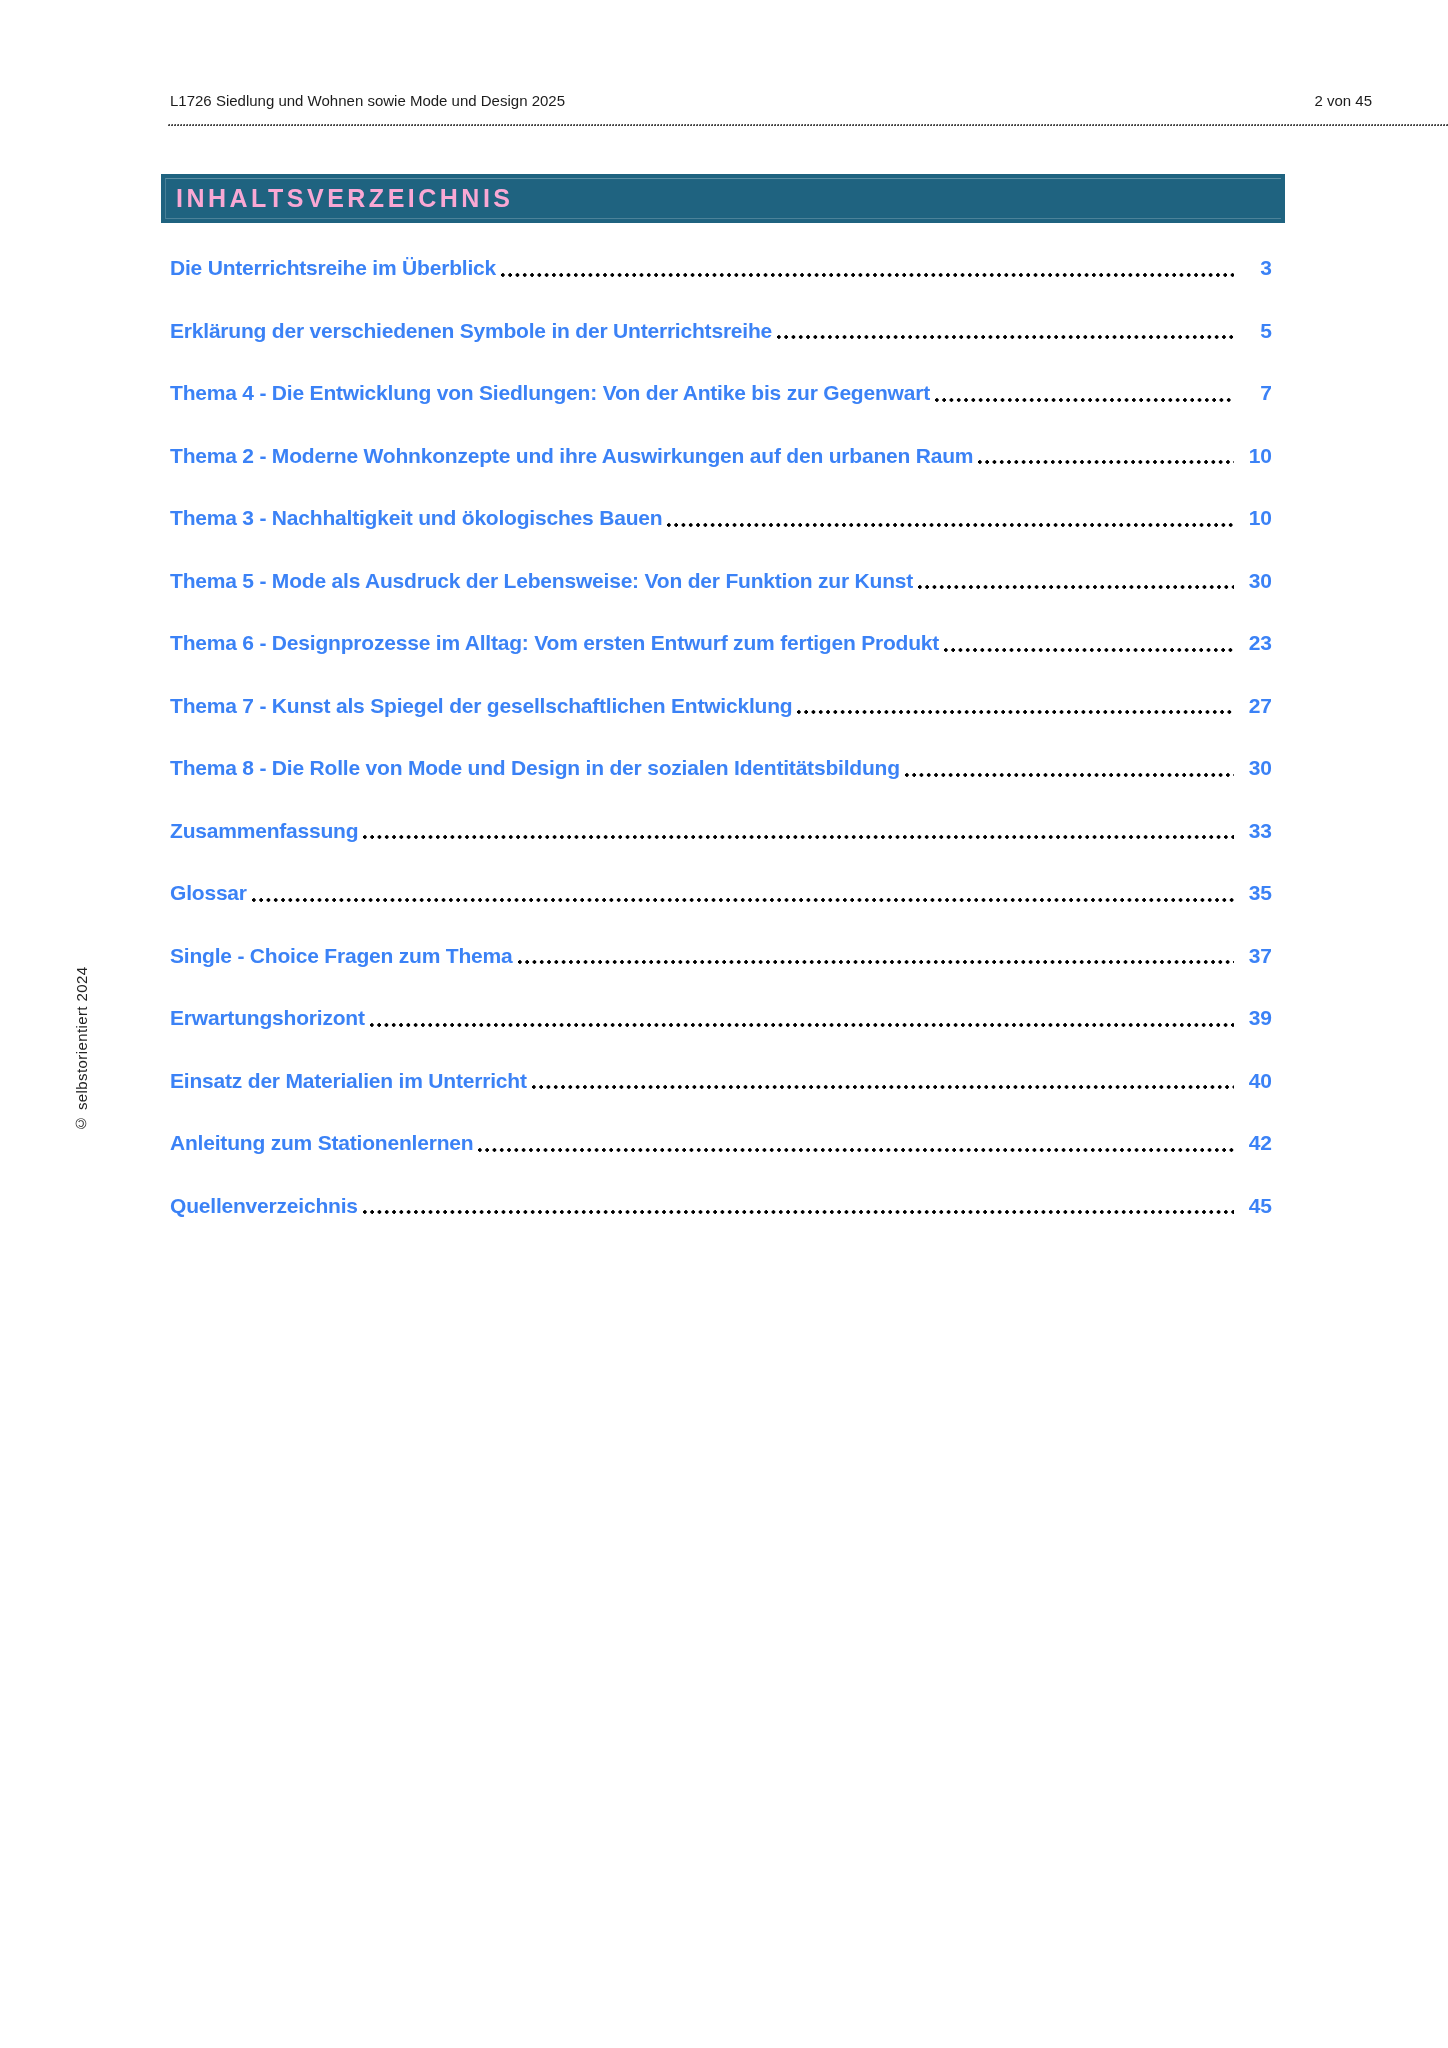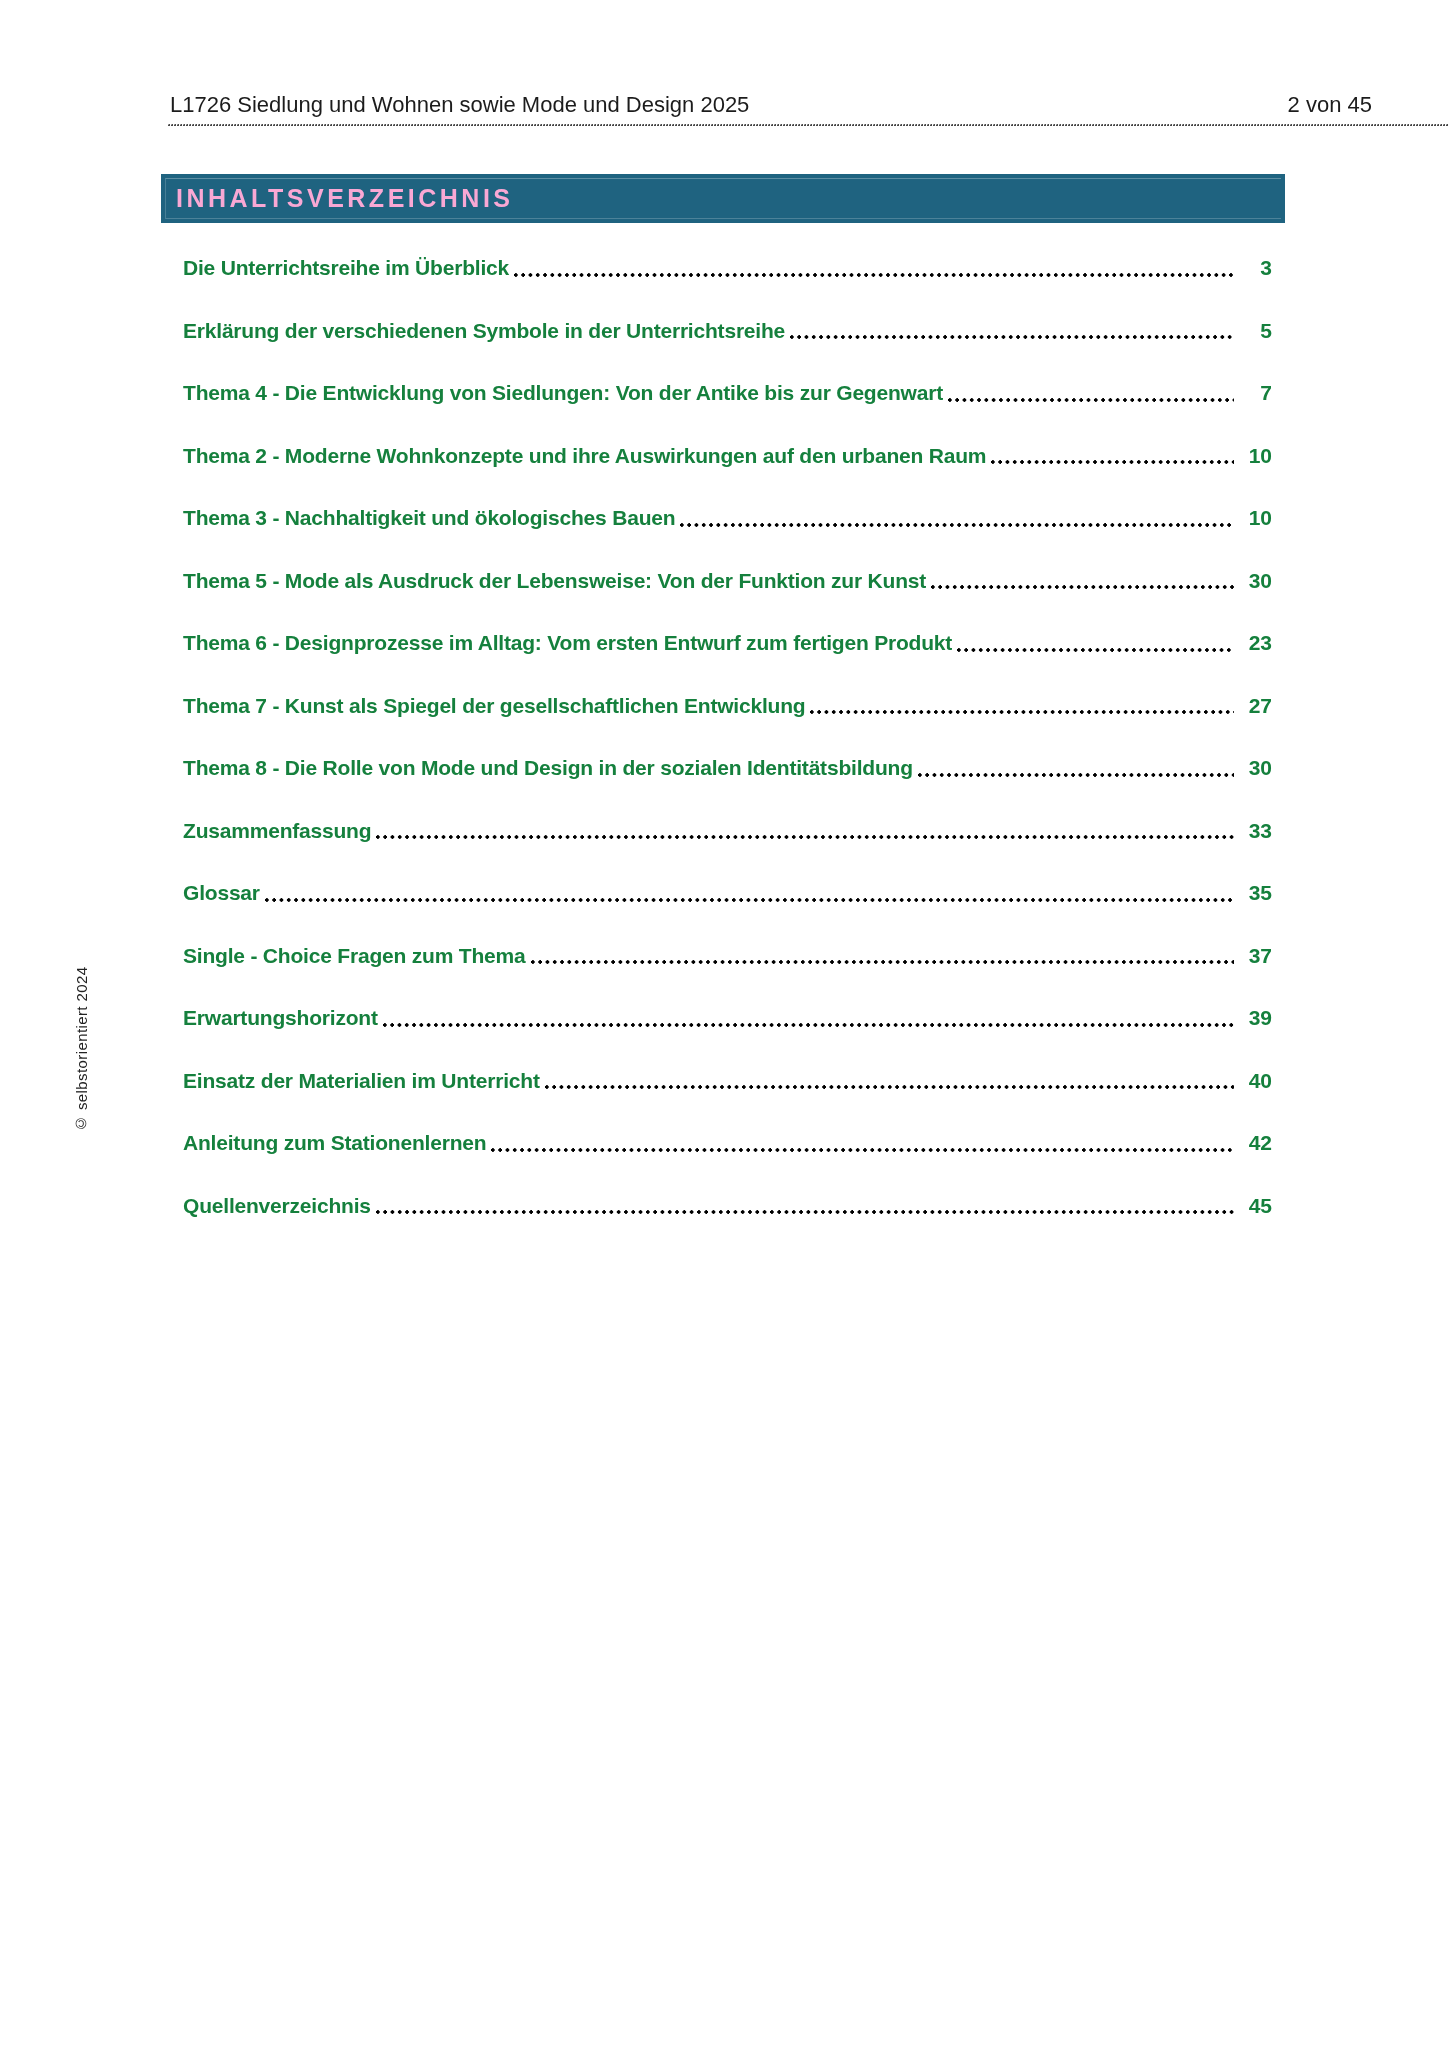--- a/index.html
+++ b/index.html
@@ -18,21 +18,21 @@
 
   
   .page-header {
     position: absolute;
     left: 170px;
     right: 76px;
     top: 92px;
     display: flex;
     justify-content: space-between;
     align-items: baseline;
-    font-size: 22px;
+    font-size: 15px;
     color: #1c1c1c;
   }
   .header-rule {
     position: absolute;
     left: 168px;
     right: 0;
     top: 124px;
     height: 3px;
     background-image: radial-gradient(circle at 1.2px 1.2px, #4a4a4a 0.9px, transparent 1.1px);
     background-size: 3px 3px;
@@ -76,22 +76,21 @@
     left: 170px;
     top: 237px;
     width: 1102px;
   }
   .toc-row {
     height: 62.5px;
     display: flex;
     align-items: center;
     font-weight: bold;
     font-size: 21px;
-    color: #15803d;
-    margin-left: 13px;
+    color: #3b82f6;
   }
   .toc-label {
     white-space: nowrap;
     letter-spacing: -0.2px;
   }
   .toc-leader {
     flex: 1;
     align-self: stretch;
     position: relative;
     min-width: 20px;

